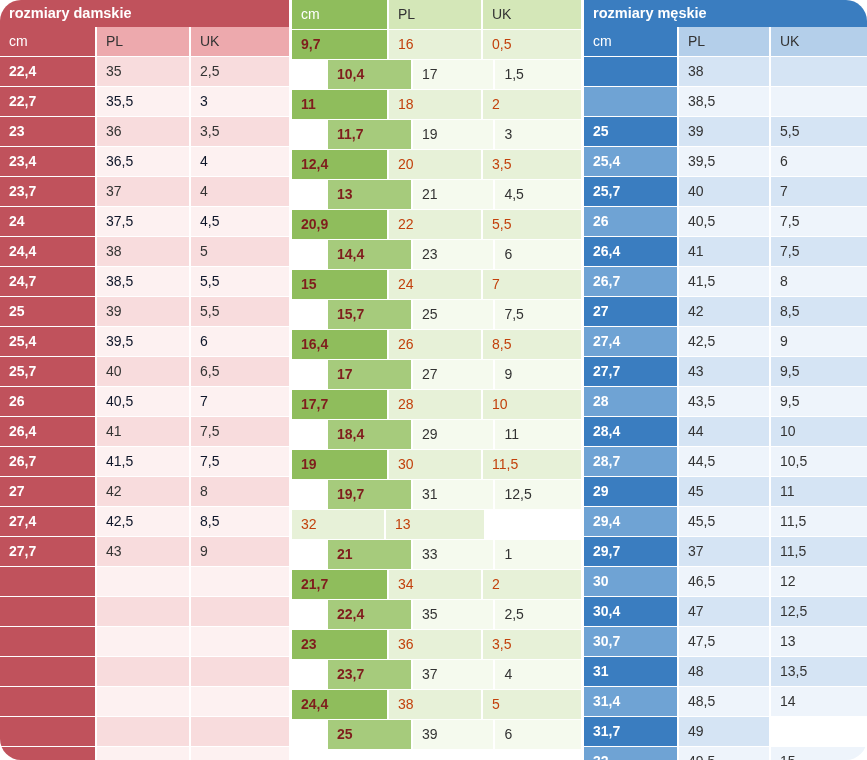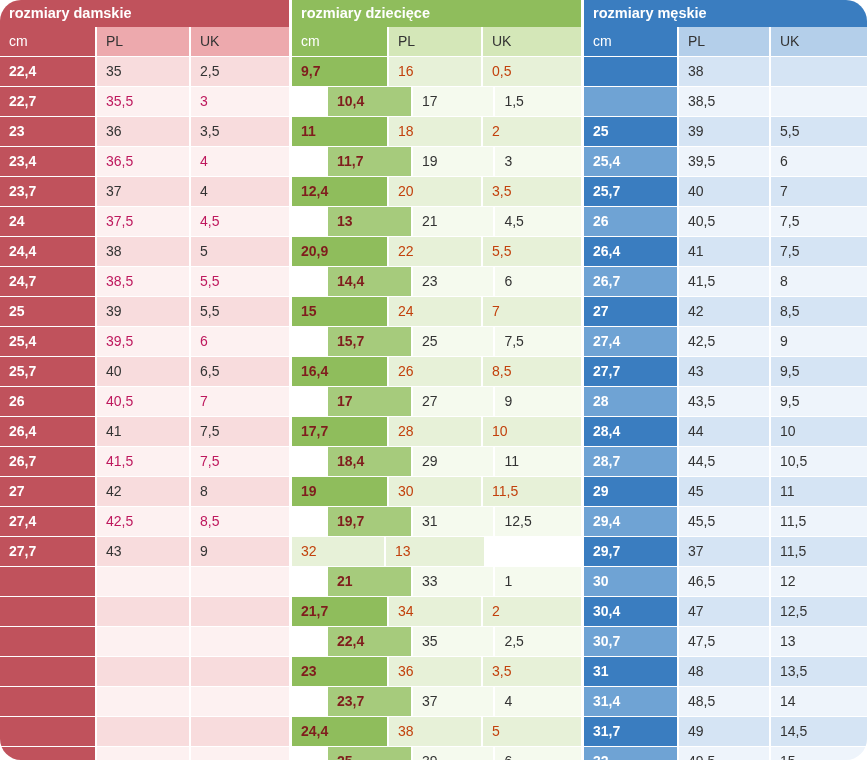--- a/index.html
+++ b/index.html
@@ -68,21 +68,21 @@
   .table-block.men .c2 { width: 96px; }
 
   
   .women .hdr .c0 { background: #c0525c; color: #ffffff; }
   .women .hdr .c1 { background: #eda9ad; color: #333333; }
   .women .hdr .c2 { background: #eda9ad; color: #333333; }
   .women .body-row .c0 { background: #c0525c; color: #ffffff; font-weight: bold; }
   .women .body-row.odd  .c1,
   .women .body-row.odd  .c2 { background: #f8dcdd; color: #333333; }
   .women .body-row.even .c1,
-  .women .body-row.even .c2 { background: #fdf1f1; color: #be185d; }
+  .women .body-row.even .c2 { background: #fdf1f1; color: #0f172a; }
 
   
   .kids .hdr .c0 { background: #8fbd5c; color: #ffffff; }
   .kids .hdr .c1 { background: #d4e7b8; color: #333333; }
   .kids .hdr .c2 { background: #d4e7b8; color: #333333; }
   .kids .body-row .c0 { background: #8fbd5c; color: #7f1d1d; font-weight: bold; }
   .kids .body-row.odd  .c1,
   .kids .body-row.odd  .c2 { background: #e7f1d8; color: #c2410c; }
   .kids .body-row.even .c1,
   .kids .body-row.even .c2 { background: #f5faee; color: #333333; }
@@ -230,21 +230,20 @@
           </div>
           <div class="row body-row even alt">
             <div class="cell c0"></div>
             <div class="cell c1"></div>
             <div class="cell c2"></div>
           </div>
         </div>
     </div>
 
     <div class="table-block kids">
-      <div class="title kids">rozmiary dziecięce</div>
       <div class="row hdr">
         <div class="cell c0">cm</div>
         <div class="cell c1">PL</div>
         <div class="cell c2">UK</div>
       </div>
       <div id="body-kids">
           <div class="row body-row odd">
             <div class="cell c0">9,7</div>
             <div class="cell c1">16</div>
             <div class="cell c2">0,5</div>
@@ -480,21 +479,20 @@
             <div class="cell c2">13,5</div>
           </div>
           <div class="row body-row even alt">
             <div class="cell c0">31,4</div>
             <div class="cell c1">48,5</div>
             <div class="cell c2">14</div>
           </div>
           <div class="row body-row odd">
             <div class="cell c0">31,7</div>
             <div class="cell c1">49</div>
-            <div class="cell c2">14,5</div>
           </div>
           <div class="row body-row even alt">
             <div class="cell c0">32</div>
             <div class="cell c1">49,5</div>
             <div class="cell c2">15</div>
           </div>
         </div>
     </div>
 
   </div>

